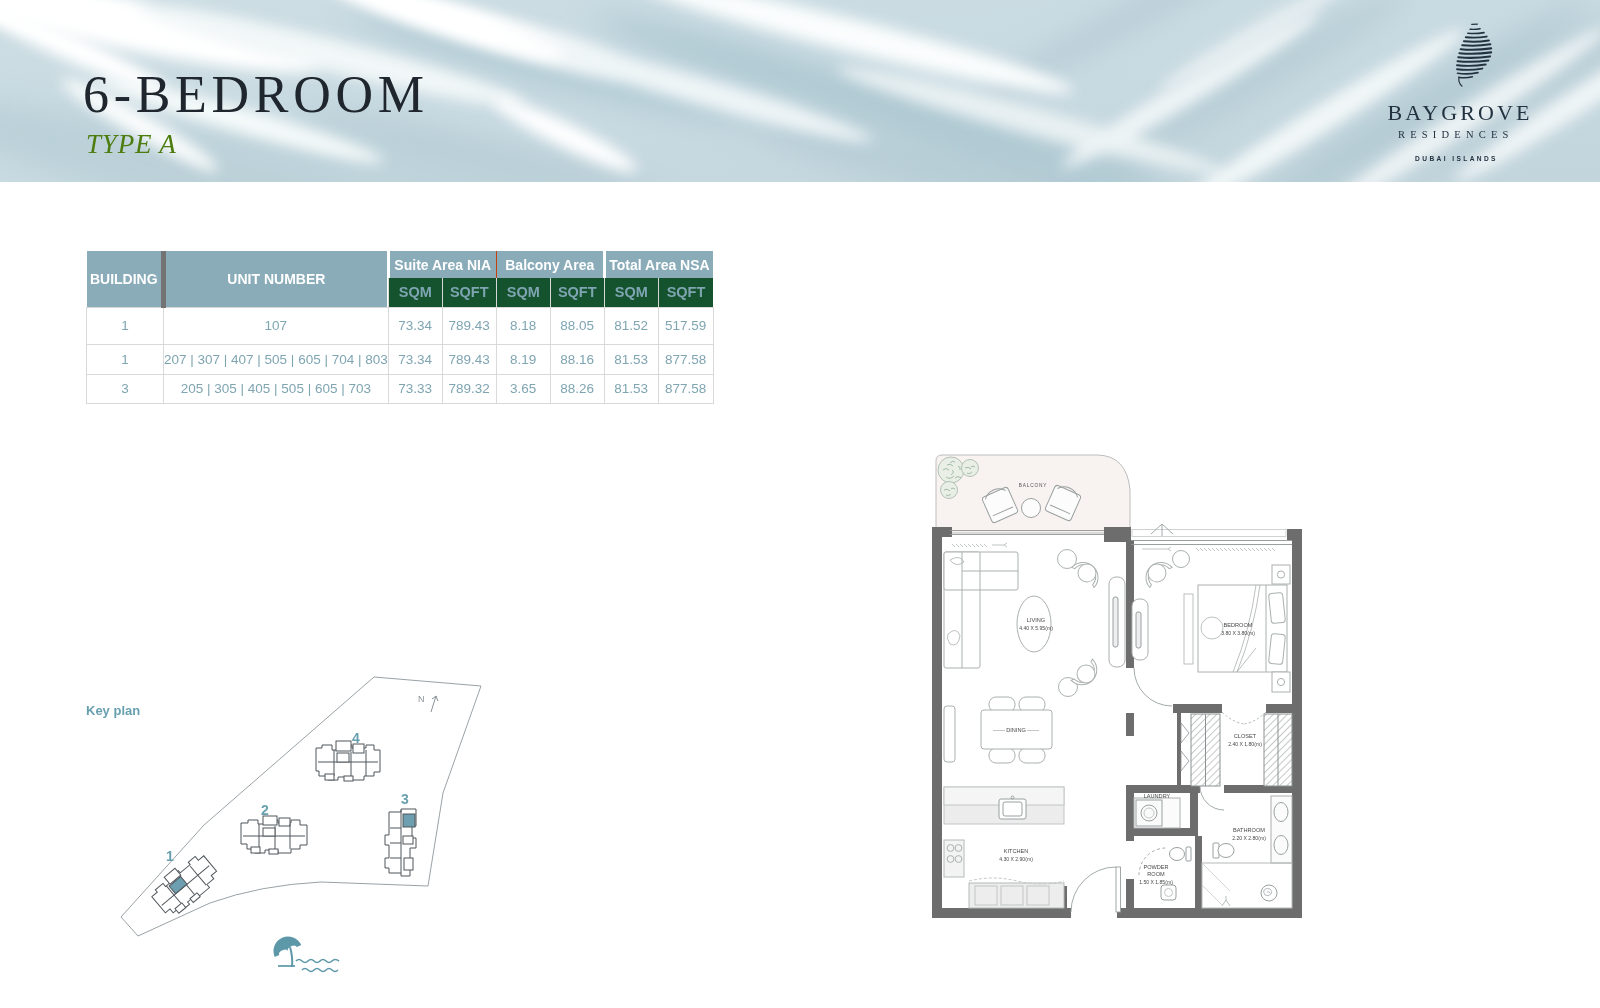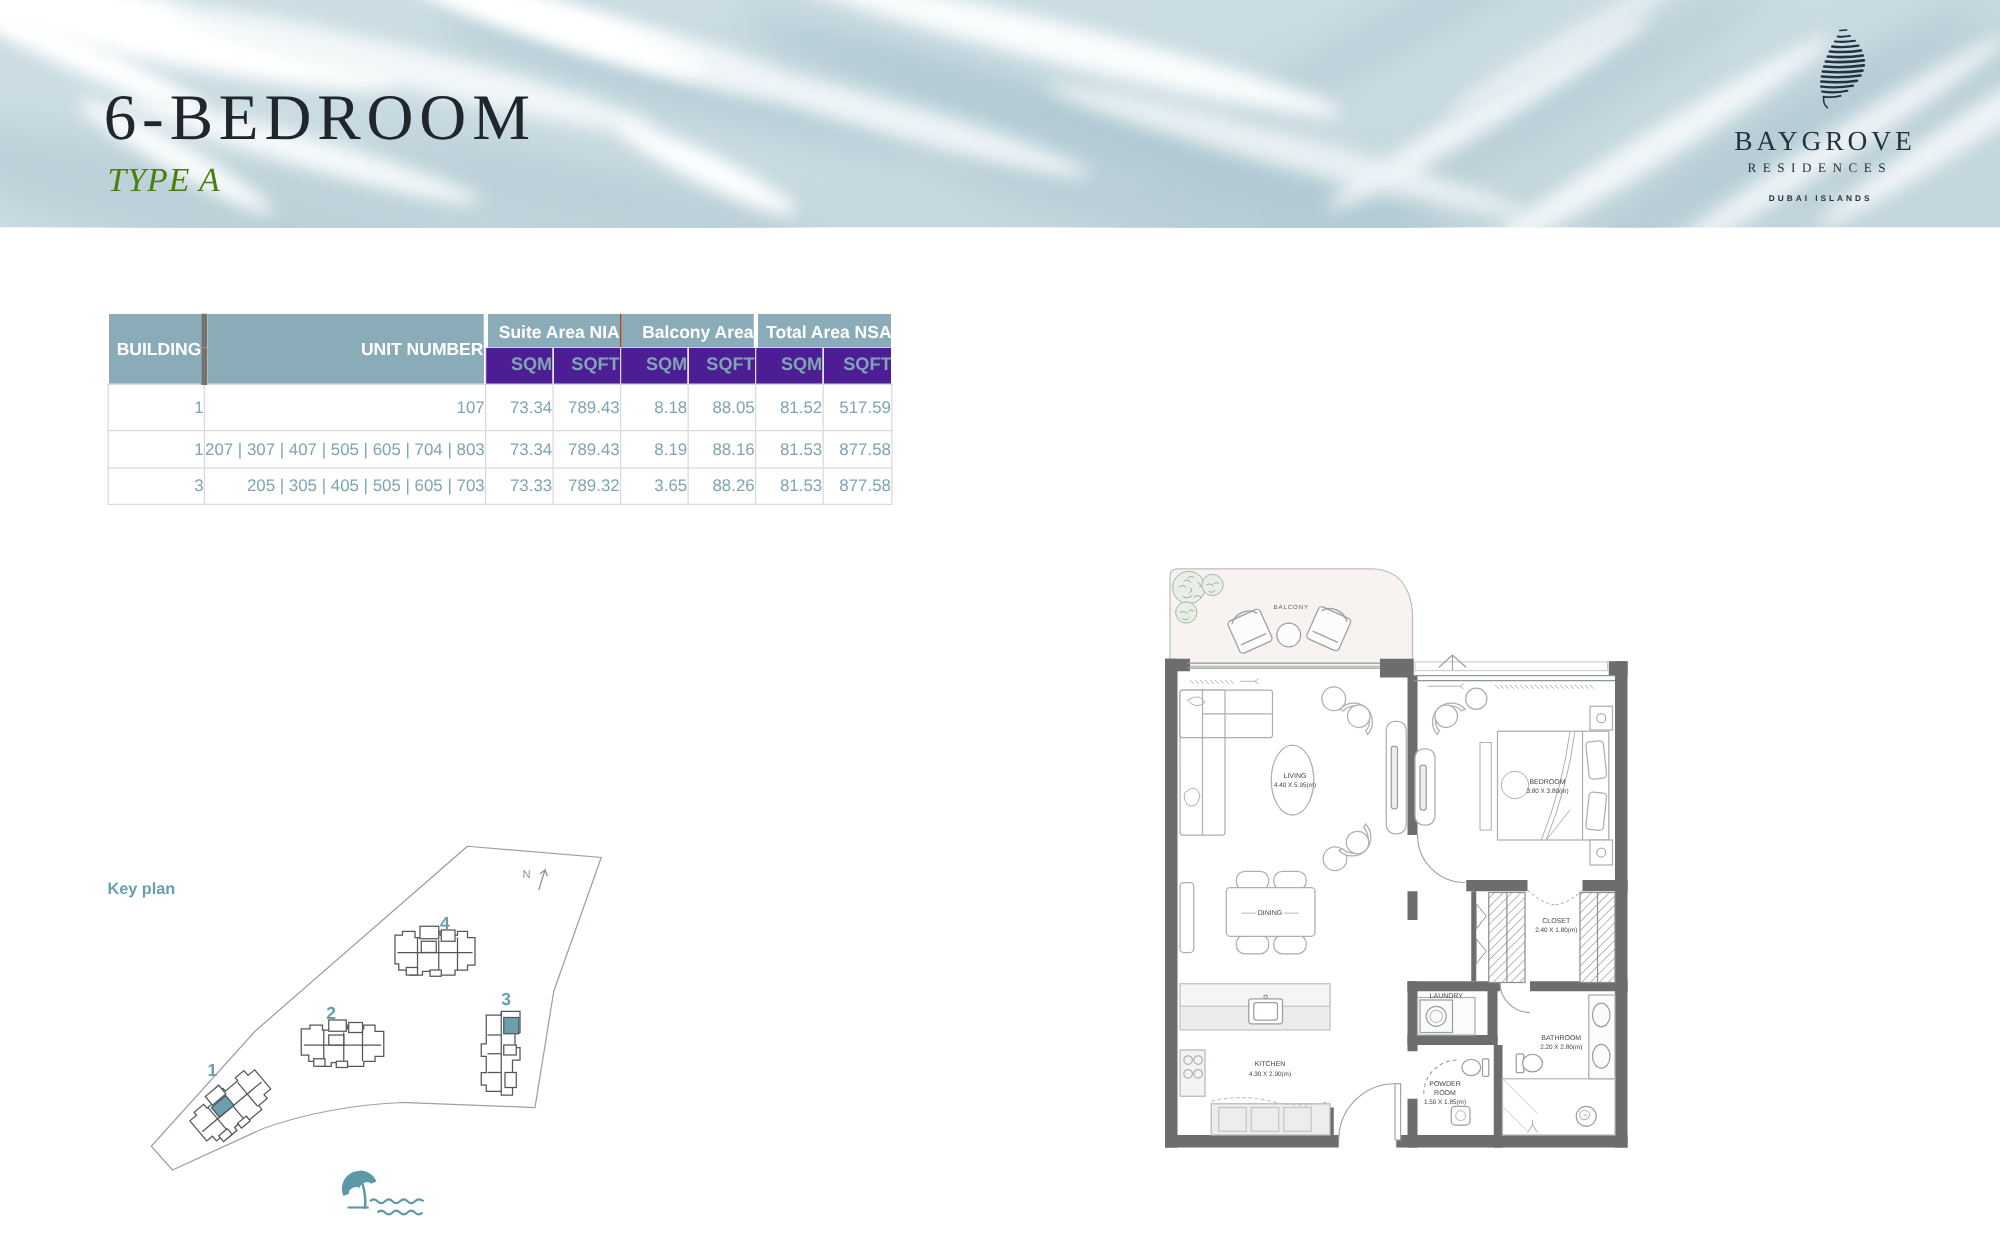--- a/index.html
+++ b/index.html
@@ -7,23 +7,23 @@
        font-family:"Liberation Sans", sans-serif;}
   .abs{position:absolute;}
   
   #band{left:0;top:0;width:1600px;height:182px;}
   #title{left:83px;top:65px;color:#20262e;font-family:"Liberation Serif",serif;
          font-size:52px;letter-spacing:4.7px;font-weight:400;}
   #subtitle{left:86px;top:129px;color:#4d7c0f;font-family:"Liberation Serif",serif;
          font-size:27px;letter-spacing:0.8px;font-style:italic;}
   
   #tbl{left:86px;top:251px;border-collapse:collapse;table-layout:fixed;}
-  #tbl th,#tbl td{padding:0;text-align:right;vertical-align:middle;font-size:14px;white-space:nowrap;overflow:hidden;}
+  #tbl th,#tbl td{padding:0;text-align:center;vertical-align:middle;font-size:14px;white-space:nowrap;overflow:hidden;}
   #tbl .hb{background:#8aacb9;color:#ffffff;font-weight:bold;font-size:14px;}
-  #tbl .sh{background:#4c1d95;color:#7fa5b2;font-weight:bold;border-left:1px solid #d9d9d9;font-size:14.5px;}
+  #tbl .sh{background:#14532d;color:#7fa5b2;font-weight:bold;border-left:1px solid #d9d9d9;font-size:14.5px;}
   #tbl td{color:#7fa5b2;border:1px solid #d9d9d9;font-size:13.5px;}
 </style>
 </head>
 <body>
 
 <svg id="band" class="abs" width="1600" height="182" viewBox="0 0 1600 182" preserveAspectRatio="none">
   <defs>
     <linearGradient id="bg0" x1="0" y1="0" x2="1" y2="1">
       <stop offset="0" stop-color="#ccdde3"></stop>
       <stop offset="0.5" stop-color="#c9dbe2"></stop>

